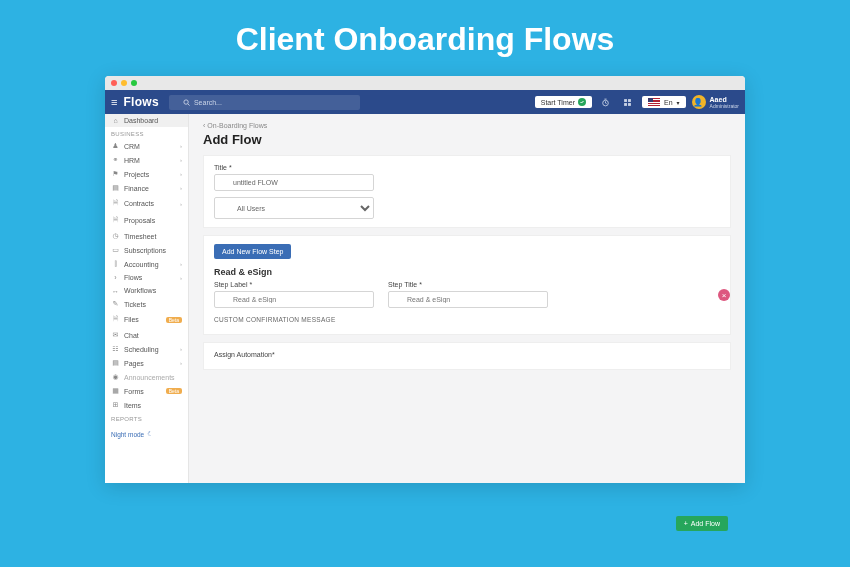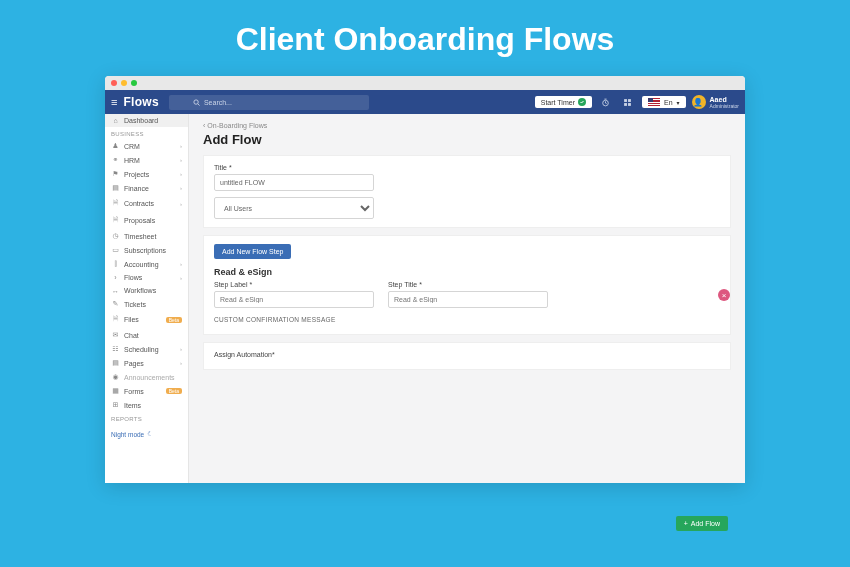--- a/index.html
+++ b/index.html
@@ -5,21 +5,21 @@
 * { margin: 0; padding: 0; box-sizing: border-box; }
 body { font-family: -apple-system, BlinkMacSystemFont, "Segoe UI", Arial, sans-serif; background: #2db2e3; width: 850px; height: 567px; overflow: hidden; }
 .hero-title { color: #fff; font-size: 32px; font-weight: 700; text-align: center; padding: 21px 0 18px; }
 .window { width: 640px; margin: 0 auto; background: #f4f4f5; border-radius: 4px 4px 0 0; box-shadow: 0 4px 20px rgba(0,0,0,.15); overflow: hidden; height: 407px; }
 .win-bar { height: 14px; background: #e8e8e8; display: flex; align-items: center; padding-left: 6px; gap: 4px; }
 .win-dot { width: 6px; height: 6px; border-radius: 50%; }
 .win-dot.r { background: #ff5f56; } .win-dot.y { background: #ffbd2e; } .win-dot.g { background: #27c93f; }
 .topbar { height: 24px; background: #2b4a8b; display: flex; align-items: center; color: #fff; font-size: 8px; padding: 0 6px; gap: 6px; }
 .hamburger { font-size: 11px; cursor: pointer; }
 .brand { font-weight: 700; font-size: 12px; letter-spacing: .3px; }
-.search-wrap { flex: 1; max-width: 200px; background: rgba(255,255,255,.12); border-radius: 2px; display: flex; align-items: center; height: 15px; padding: 0 24px; gap: 4px; margin-left: 4px; }
+.search-wrap { flex: 1; max-width: 200px; background: rgba(255,255,255,.12); border-radius: 2px; display: flex; align-items: center; height: 15px; padding: 0 14px; gap: 4px; margin-left: 4px; }
 .search-wrap input { background: transparent; border: none; color: #fff; font-size: 7px; outline: none; width: 100%; }
 .search-wrap input::placeholder { color: #cbd5e8; }
 .spacer { flex: 1; }
 .btn-white { background: #fff; color: #333; border-radius: 2px; padding: 2px 6px; font-size: 7px; display: flex; align-items: center; gap: 3px; cursor: pointer; }
 .top-icon { width: 16px; height: 16px; display: flex; align-items: center; justify-content: center; cursor: pointer; font-size: 8px; color: #cbd5e8; }
 .avatar { width: 14px; height: 14px; border-radius: 50%; background: #f0b429; display: flex; align-items: center; justify-content: center; font-size: 8px; }
 .user-block { display: flex; align-items: center; gap: 4px; }
 .user-name { font-size: 7px; font-weight: 600; }
 .user-role { font-size: 5px; color: #cbd5e8; }
 .body { display: flex; height: calc(100% - 38px); }
@@ -32,21 +32,21 @@
 .side-item.active { background: #f0f0f0; }
 .side-sec { padding: 4px 6px 2px; font-size: 6px; color: #999; text-transform: uppercase; letter-spacing: .3px; }
 .badge-beta { background: #f0ad4e; color: #fff; font-size: 5px; padding: 0 3px; border-radius: 2px; margin-left: 2px; }
 .night { padding: 6px; color: #3a6db5; font-size: 6.5px; display: flex; align-items: center; gap: 3px; cursor: pointer; }
 .main { flex: 1; padding: 8px 14px; overflow-y: auto; font-size: 8px; color: #333; background: #f4f4f5; scrollbar-width: none; }
 .main::-webkit-scrollbar { display: none; }
 .breadcrumb { font-size: 7px; color: #888; cursor: pointer; }
 .page-h1 { font-size: 13px; font-weight: 700; margin: 3px 0 8px; color: #222; }
 .card { background: #fff; border: 1px solid #eee; padding: 8px 10px; margin-bottom: 7px; }
 .field-lbl { font-size: 7px; color: #444; margin-bottom: 3px; display: block; }
-.inp, .sel, .ta { border: 1px solid #d5d5d5; border-radius: 2px; font-size: 7px; padding: 4px 5px; color: #666; background: #fff; width: 100%; outline: none; font-family: inherit; }
+.inp, .sel, .ta { border: 1px solid #d5d5d5; border-radius: 2px; font-size: 7px; padding: 4px 18px; color: #666; background: #fff; width: 100%; outline: none; font-family: inherit; }
 .inp.narrow { width: 160px; }
 .sel { width: 160px; height: 22px; }
 .btn-blue { background: #3a6db5; color: #fff; border: none; border-radius: 2px; padding: 4px 8px; font-size: 7px; cursor: pointer; margin-bottom: 6px; }
 .step-h { font-size: 9px; font-weight: 700; margin: 2px 0 4px; }
 .row2 { display: flex; gap: 14px; position: relative; }
 .col { flex: 0 0 160px; }
 .del-btn { position: absolute; right: -10px; top: 8px; width: 12px; height: 12px; border-radius: 50%; background: #dd577f; color: #fff; display: flex; align-items: center; justify-content: center; font-size: 8px; cursor: pointer; }
 .sec-lbl { font-size: 6.5px; color: #666; text-transform: uppercase; letter-spacing: .3px; margin: 8px 0 3px; }
 .ta { width: 160px; height: 48px; resize: both; }
 .add-flow-btn { position: absolute; right: 122px; bottom: 36px; background: #26a65b; color: #fff; border: none; border-radius: 2px; padding: 4px 8px; font-size: 7px; cursor: pointer; display: flex; align-items: center; gap: 3px; }

